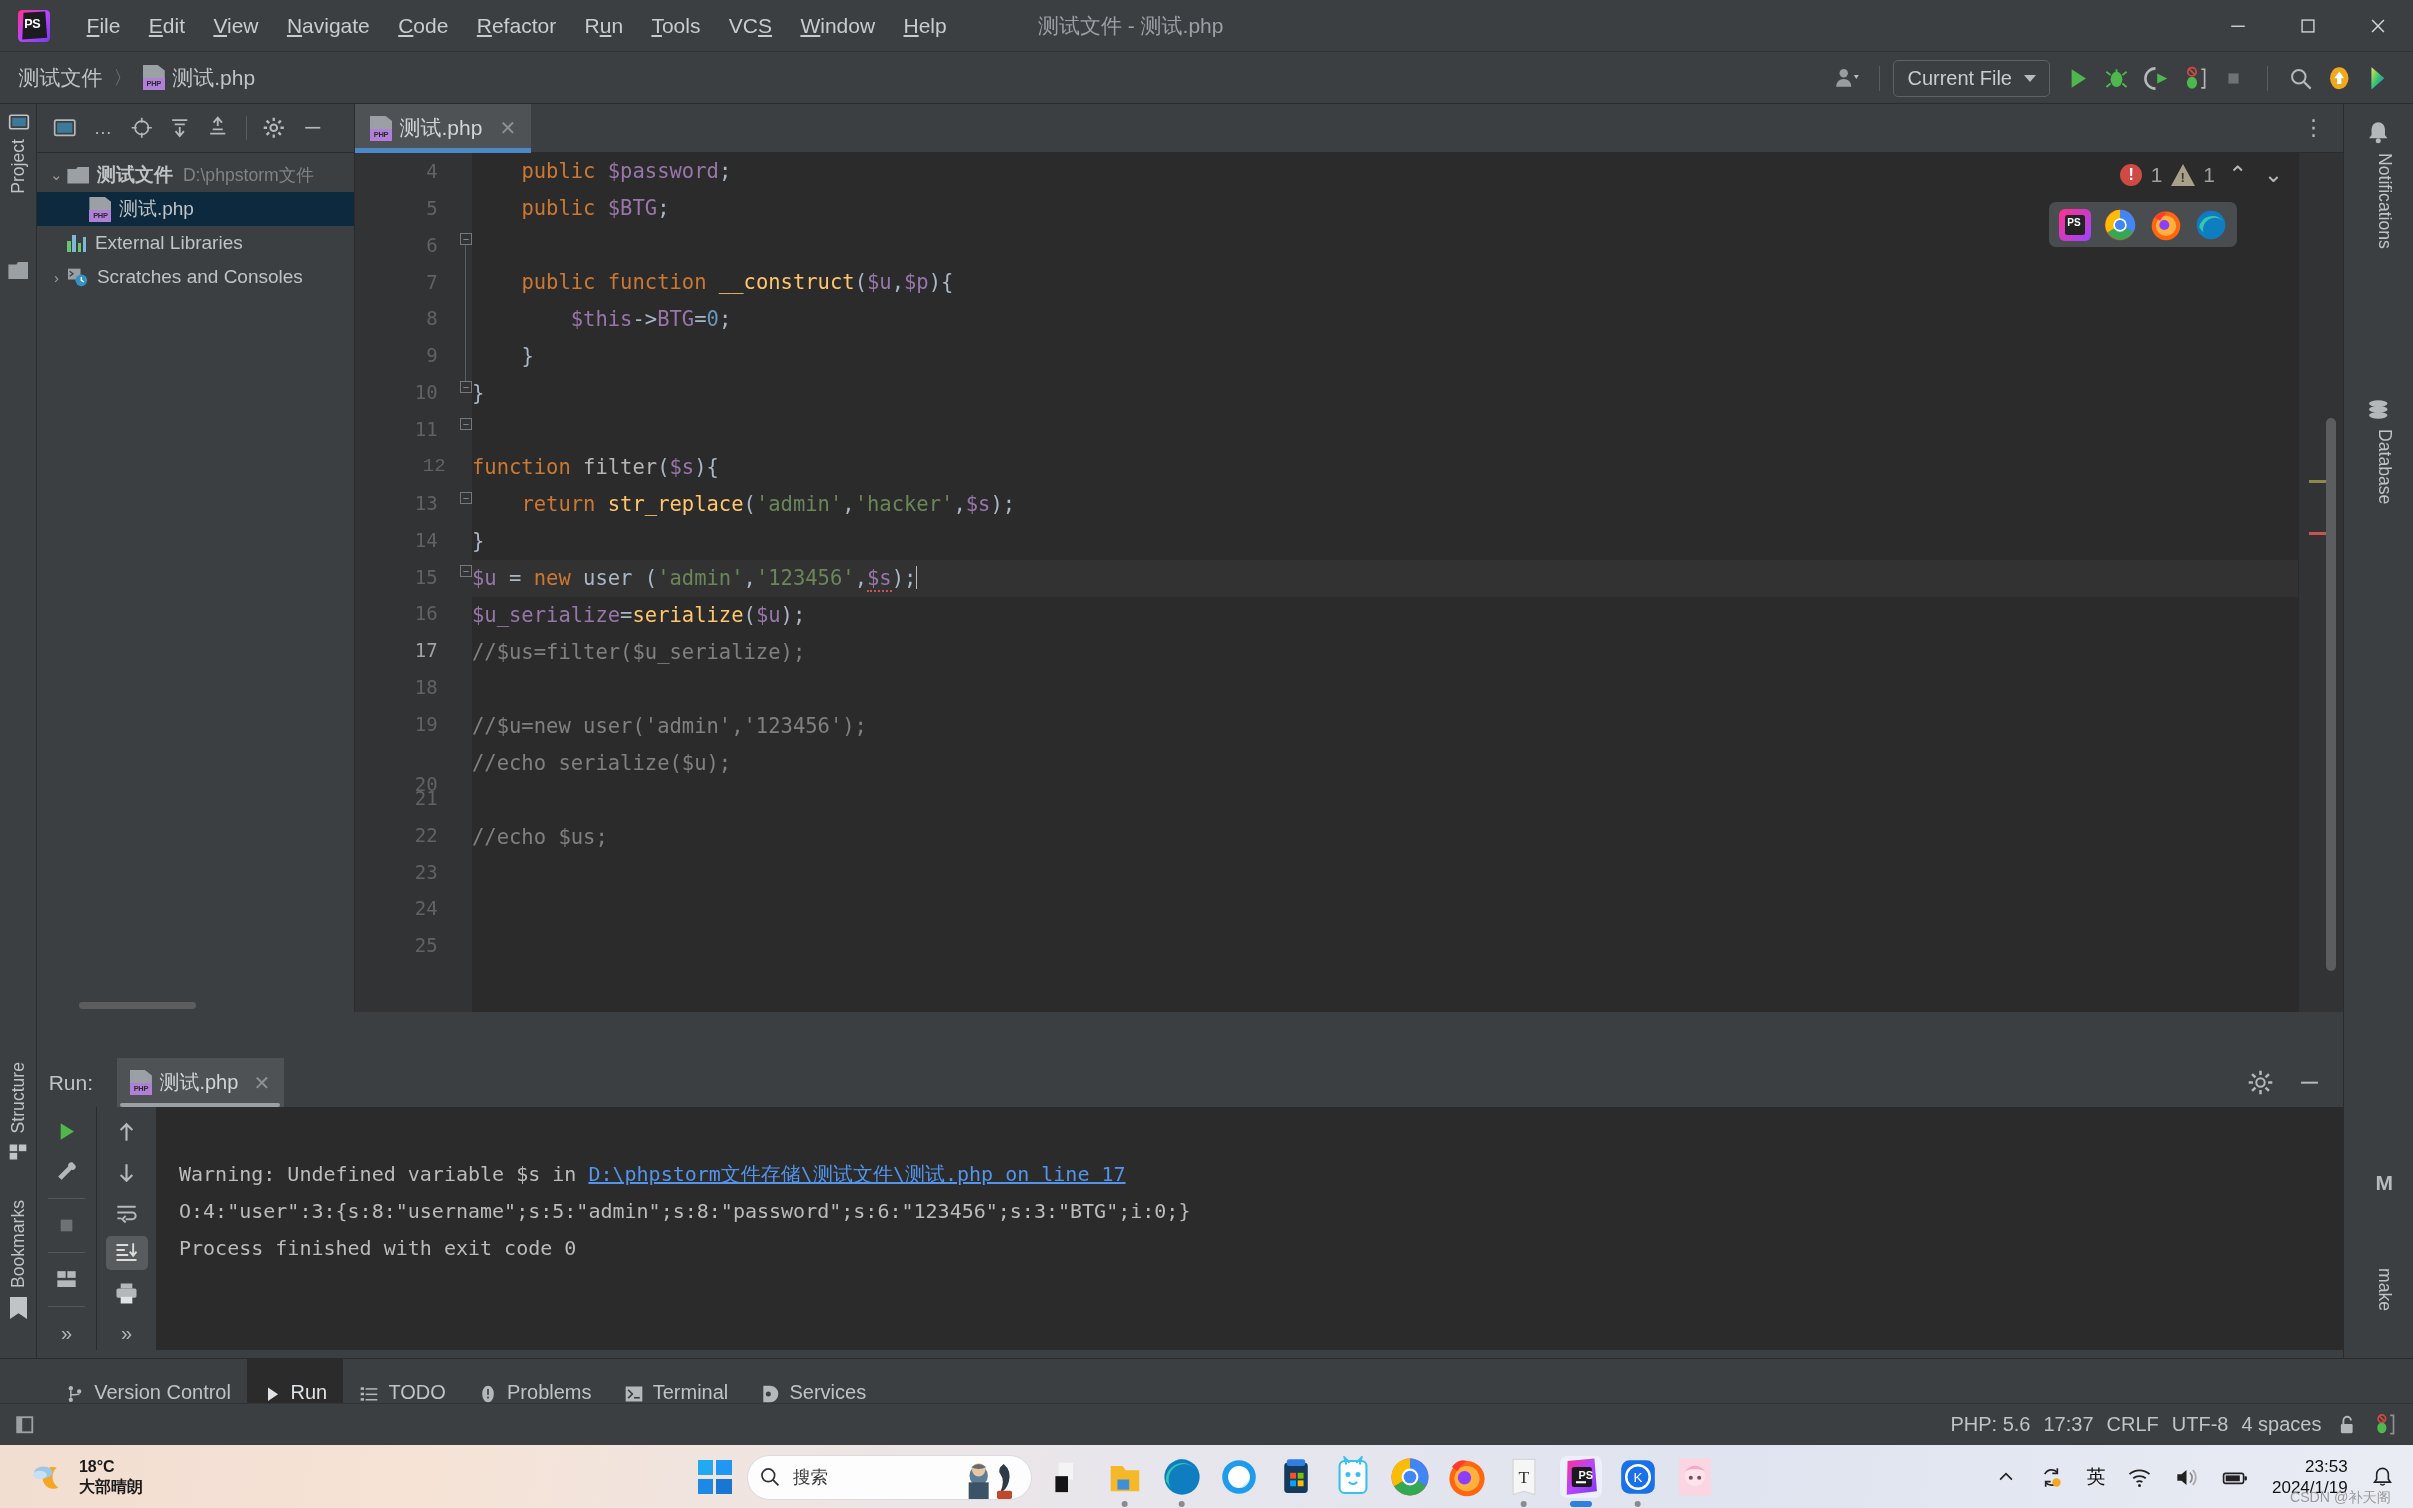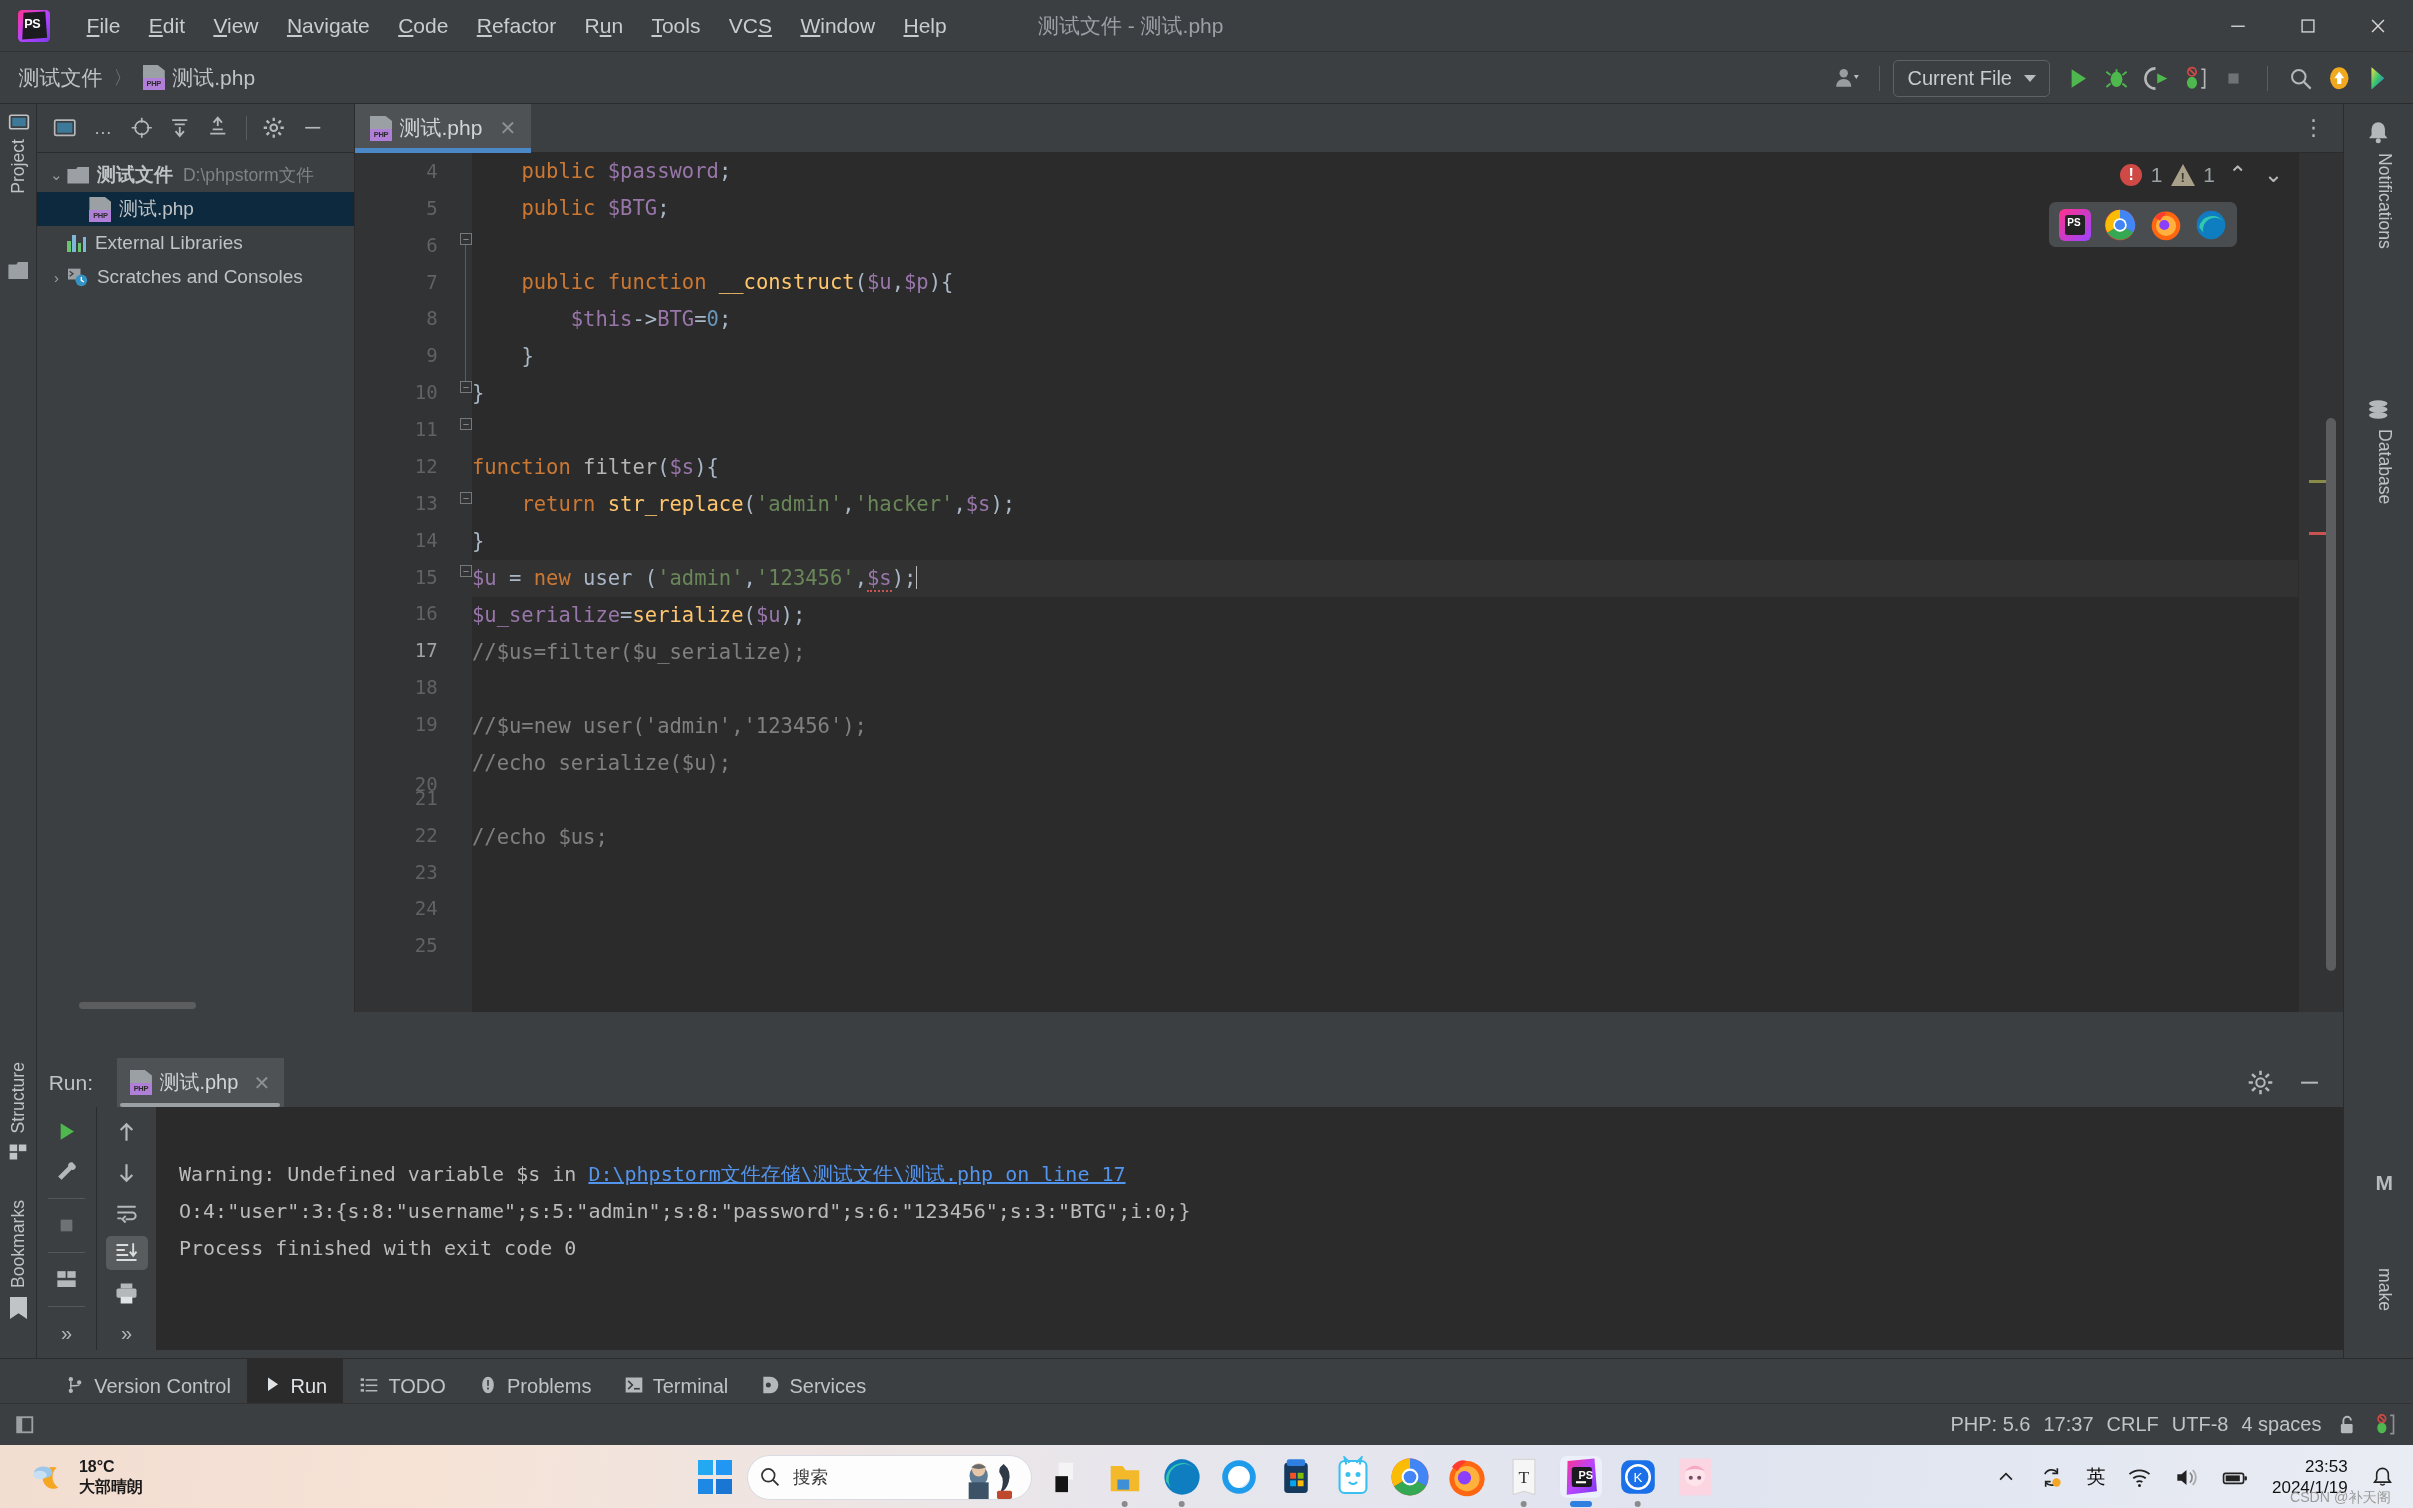--- a/index.html
+++ b/index.html
@@ -266,21 +266,21 @@
   .cline { height: 37px; line-height: 37px; white-space: pre; }
   .link { color: #5394ec; text-decoration: underline; }
 
   
   .tool-bar {
     position: absolute; left: 0; top: 1358px; width: 2413px; height: 45px;
     background: #3c3f41; display: flex; align-items: center; padding-left: 49px;
     border-top: 0.8px solid #2b2b2b;
   }
   .twbtn {
-    display: flex; align-items: flex-start; gap: 9.2px; height: 45px; padding: 16px 16px;
+    display: flex; align-items: flex-end; gap: 9.2px; height: 45px; padding: 0 16px;
     color: #bfc3c6; font-size: 20px;
   }
   .twbtn.active { background: #2b2b2b; color: #e0e3e5; }
 
   
   .statusbar {
     position: absolute; left: 0; top: 1403px; width: 2413px; height: 42px;
     background: #3c3f41; display: flex; align-items: center;
     border-top: 0.8px solid #313335;
   }
@@ -595,21 +595,21 @@
       </div>
     <div id="gutter-nums">
         <div class="lnum" style="top: 0px; position: absolute; left: 0px;">4</div>
         <div class="lnum" style="top: 37px; position: absolute; left: 0px;">5</div>
         <div class="lnum" style="top: 74px; position: absolute; left: 0px;">6</div>
         <div class="lnum" style="top: 111px; position: absolute; left: 0px;">7</div>
         <div class="lnum" style="top: 147px; position: absolute; left: 0px;">8</div>
         <div class="lnum" style="top: 184px; position: absolute; left: 0px;">9</div>
         <div class="lnum" style="top: 221px; position: absolute; left: 0px;">10</div>
         <div class="lnum" style="top: 258px; position: absolute; left: 0px;">11</div>
-        <div class="lnum" style="top: 295px; position: absolute; left: 0px;">12</div>
+        <div class="lnum" style="top: 295px; position: absolute; left: 8px; font-family: Liberation Mono, monospace;">12</div>
         <div class="lnum" style="top: 332px; position: absolute; left: 0px;">13</div>
         <div class="lnum" style="top: 369px; position: absolute; left: 0px;">14</div>
         <div class="lnum" style="top: 406px; position: absolute; left: 0px;">15</div>
         <div class="lnum" style="top: 442px; position: absolute; left: 0px;">16</div>
         <div class="lnum cur" style="top: 479px; position: absolute; left: 0px;">17</div>
         <div class="lnum" style="top: 516px; position: absolute; left: 0px;">18</div>
         <div class="lnum" style="top: 553px; position: absolute; left: 0px;">19</div>
         <div class="lnum" style="top: 590px; position: absolute; left: 0px; margin-top: 23px;">20</div>
         <div class="lnum" style="top: 627px; position: absolute; left: 0px;">21</div>
         <div class="lnum" style="top: 664px; position: absolute; left: 0px;">22</div>

